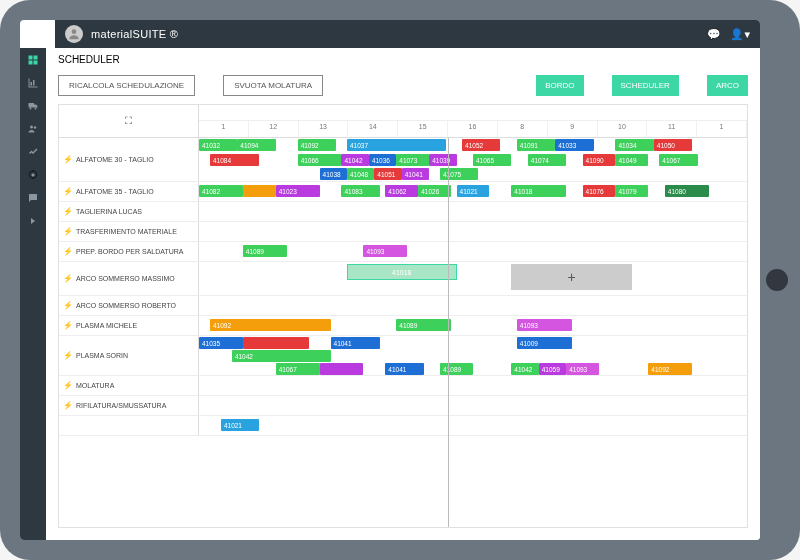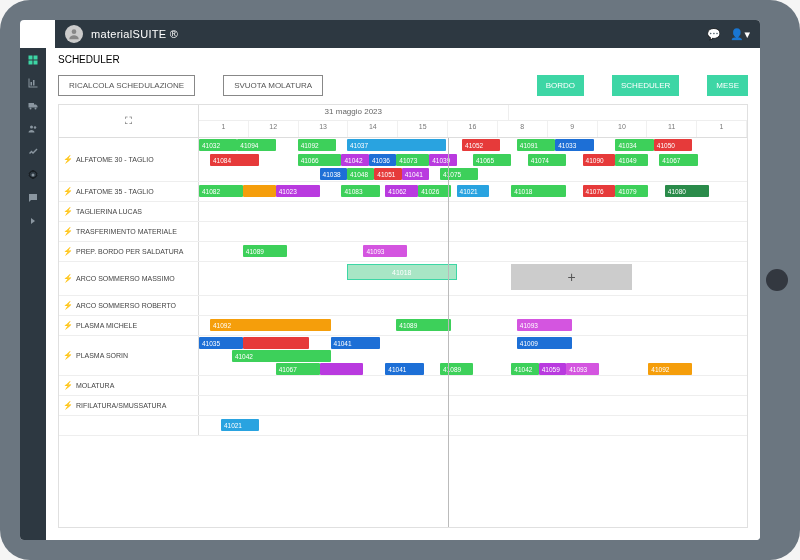--- a/index.html
+++ b/index.html
@@ -102,31 +102,30 @@
           </svg>
       </div>
       <div class="main">
         <div class="title">SCHEDULER</div>
         <div class="toolbar">
           <button class="btn">RICALCOLA SCHEDULAZIONE</button>
           <button class="btn">SVUOTA MOLATURA</button>
           <div class="spacer"></div>
           <button class="btn g">BORDO</button>
           <button class="btn g">SCHEDULER</button>
-          <button class="btn g">MESE</button>
+          <button class="btn g">ARCO</button>
         </div>
         <div class="gantt">
           <div class="gwrap">
             <div class="ghead">
               <div class="rescol">
                 <span class="expand-icon">⛶</span>
               </div>
               <div class="daterow">
                 <div class="drow1">
-                  <div style="flex:0 0 56.5%">31 maggio 2023</div>
                 </div>
                 <div class="drow2" id="hours-row">
                     <div>1</div>
                     <div>12</div>
                     <div>13</div>
                     <div>14</div>
                     <div>15</div>
                     <div>16</div>
                     <div>8</div>
                     <div>9</div>

